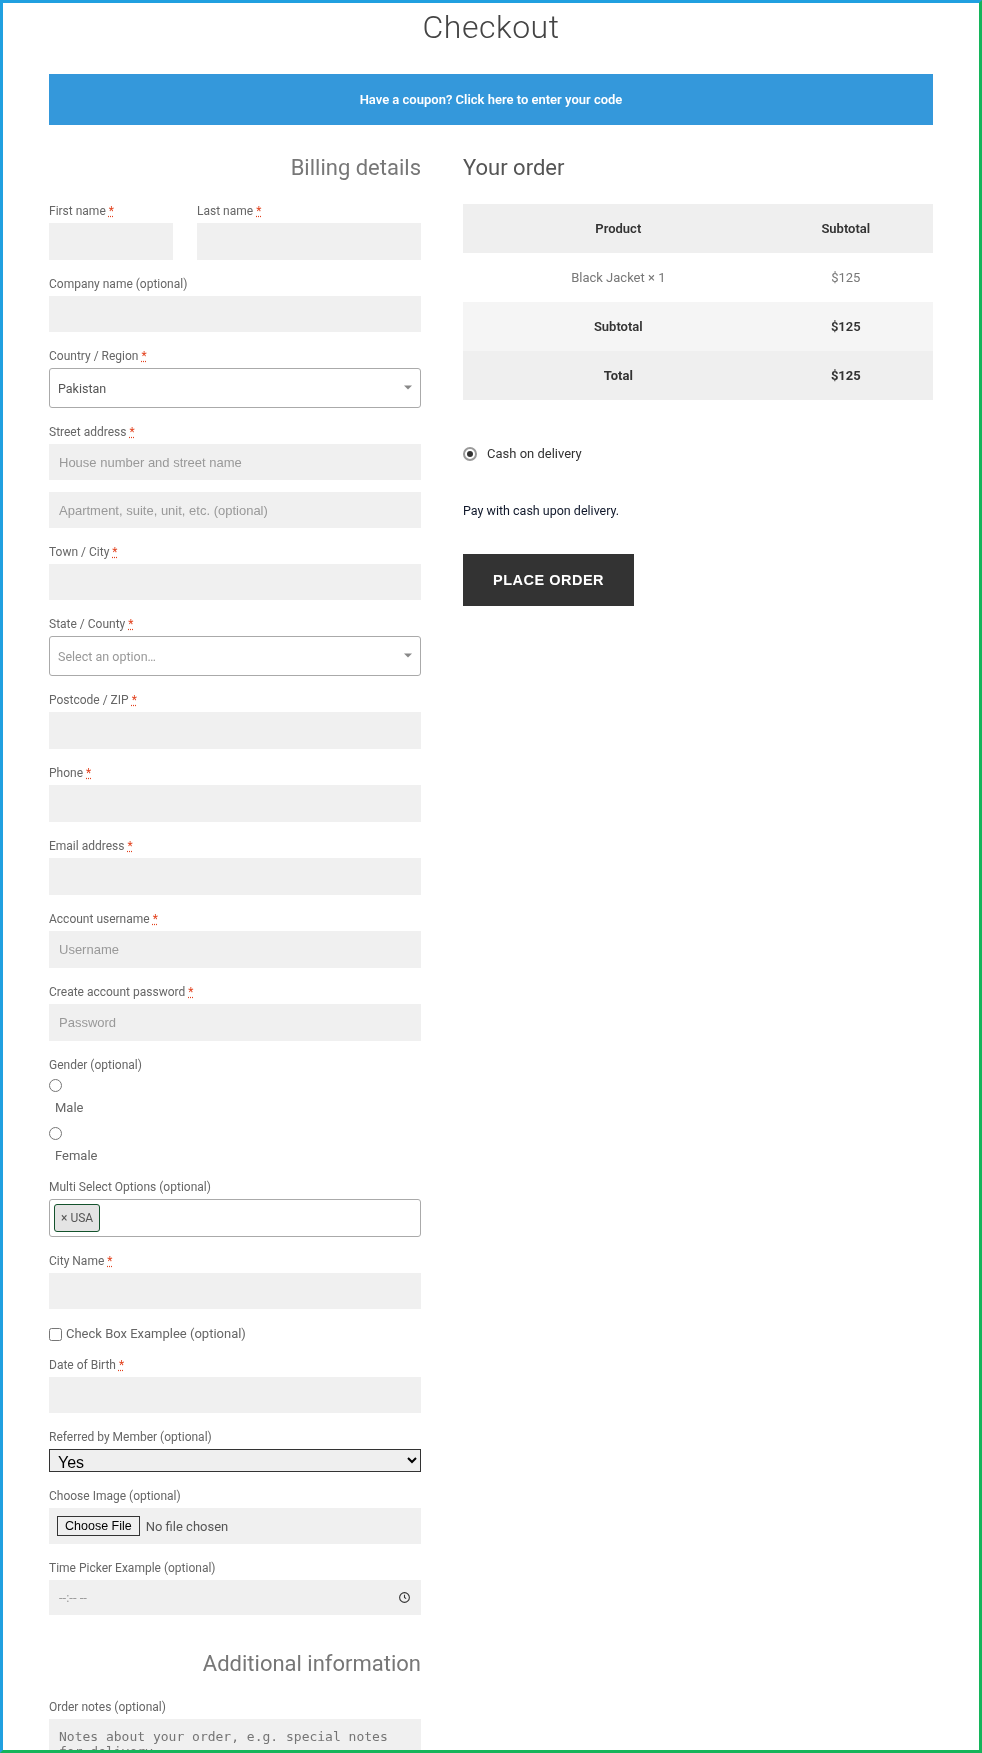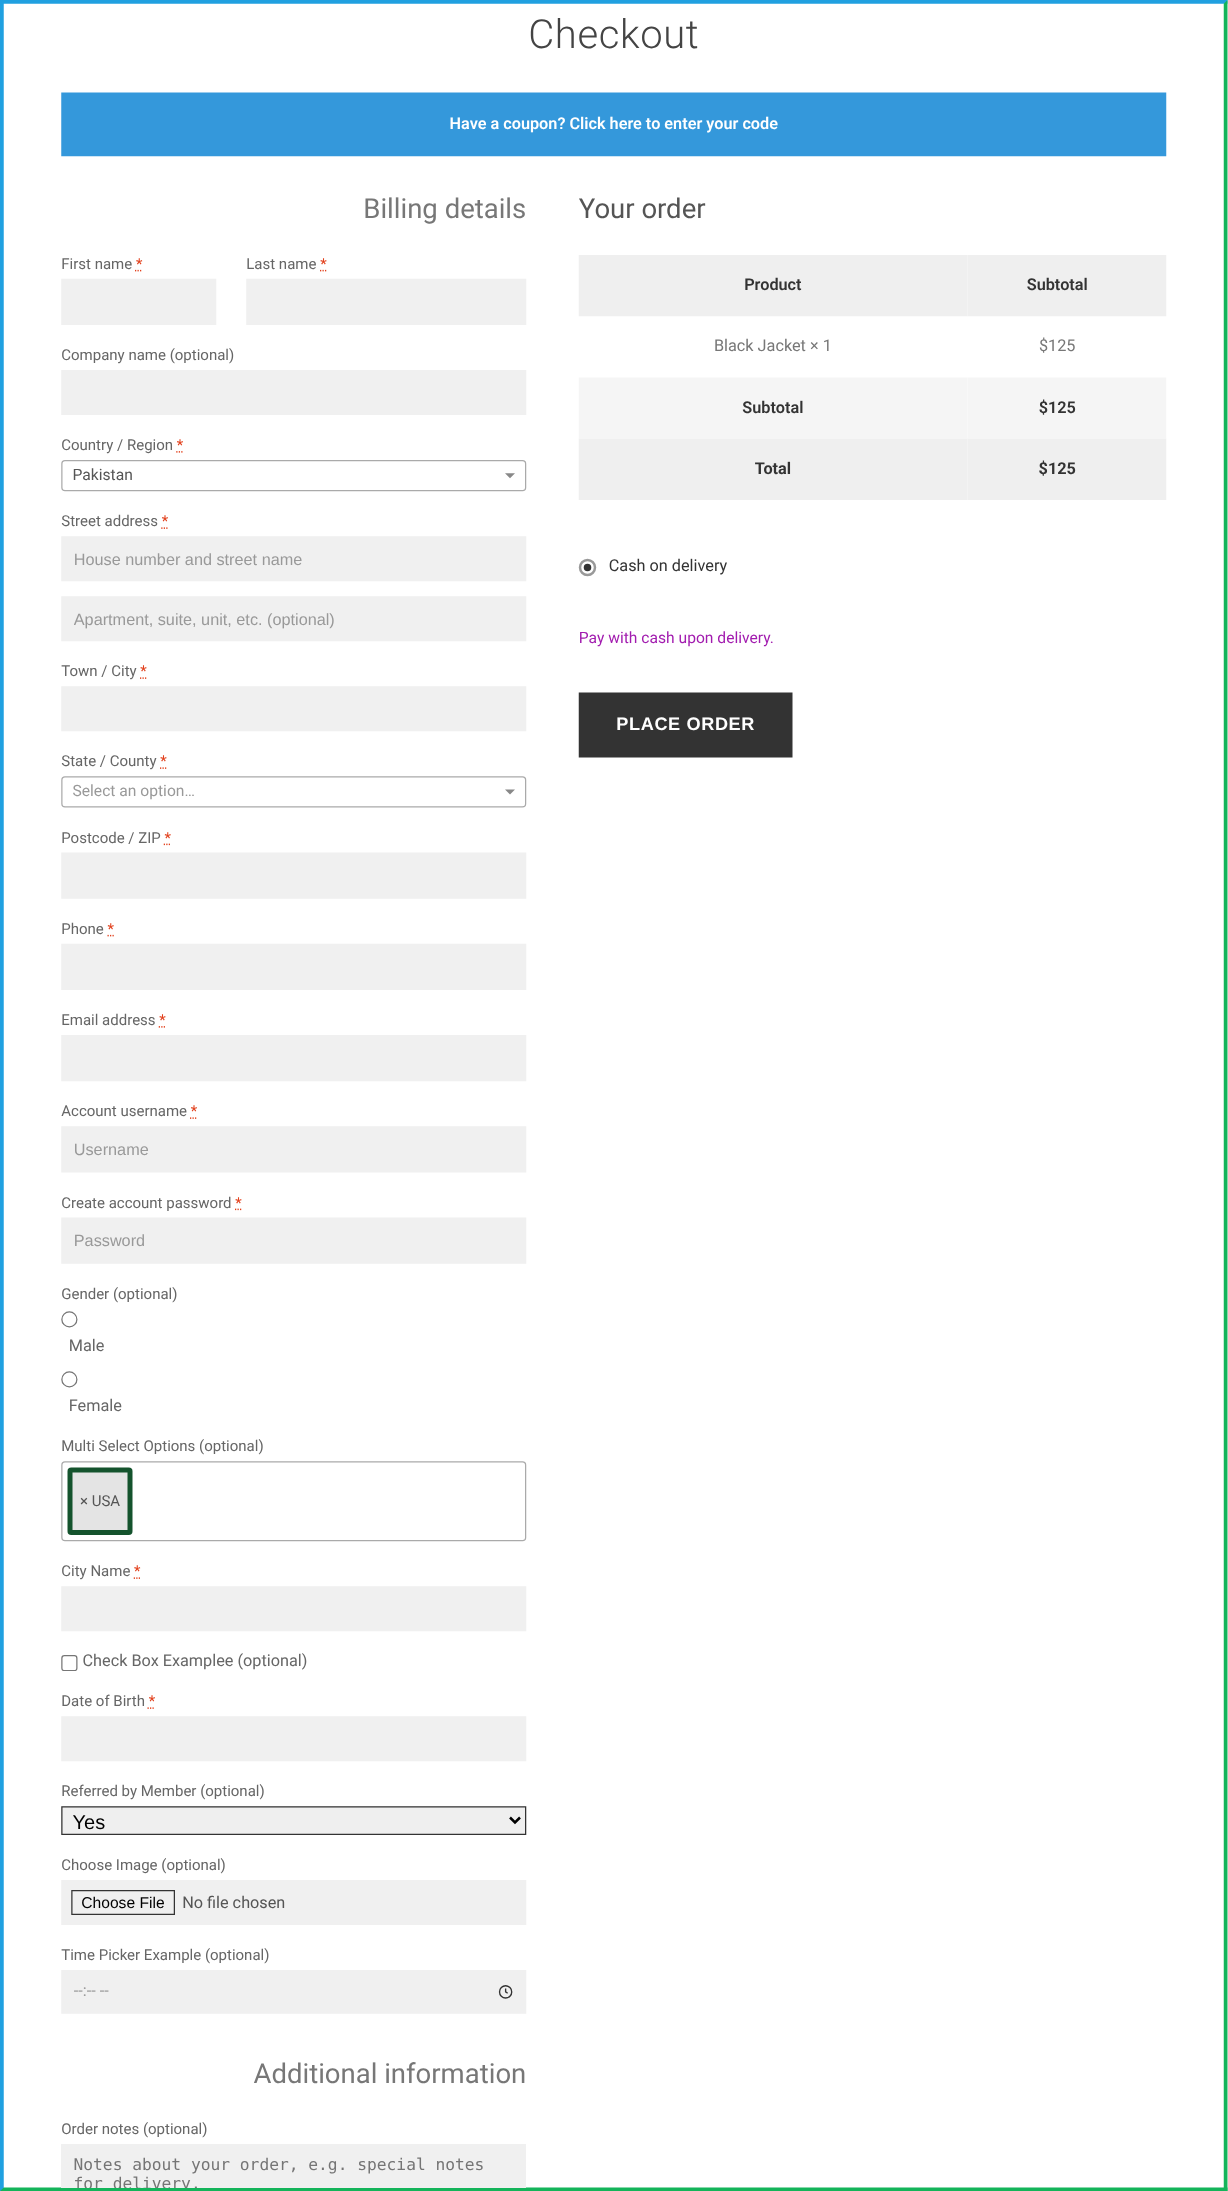--- a/index.html
+++ b/index.html
@@ -13,47 +13,47 @@
 .section-title { font-size: 22px; font-weight: 400; color: #777; margin-bottom: 24px; text-align: right; }
 .form-row { margin-bottom: 17px; }
 .form-row.two-cols { display: flex; gap: 24px; }
 .form-row.two-cols .field { flex: 0 0 124px; }
 .form-row.two-cols .field:nth-child(2) { flex: 1; }
 .label { font-size: 12px; color: #666; margin-bottom: 5px; display: block; }
 .req { color: #e2401c; text-decoration: underline dotted; }
 .input { width: 100%; background: #f0f0f0; border: none; padding: 10px 10px; font-size: 13px; color: #666; height: 37px; }
 .input.tall { height: 36px; }
 .input::placeholder { color: #999; }
-.select2 { width: 100%; border: 1px solid #aaa; border-radius: 3px; background: #fff; padding: 4px 26px 4px 8px; font-size: 12.5px; color: #555; height: 25px; position: relative; display: flex; align-items: center; }
+.select2 { width: 100%; border: 1px solid #aaa; border-radius: 3px; background: #fff; padding: 4px 26px 4px 8px; font-size: 12.5px; color: #555; height: 40px; position: relative; display: flex; align-items: center; }
 .select2::after { content: ""; position: absolute; right: 8px; top: 50%; transform: translateY(-30%); border: 4px solid transparent; border-top-color: #888; }
 .select2.placeholder { color: #999; }
 .radio-row { display: block; margin-bottom: 4px; }
 .radio-row input { margin-right: 6px; }
 .radio-label { font-size: 13px; color: #666; display: block; margin-left: 6px; margin-top: 4px; margin-bottom: 10px; }
 .multi-box { border: 1px solid #aaa; border-radius: 3px; padding: 4px; min-height: 26px; display: flex; gap: 4px; }
-.tag { background: #e4e4e4; border: 4px solid #14532d; border-radius: 3px; padding: 16px 6px; font-size: 12px; color: #555; display: inline-flex; align-items: center; gap: 3px; }
+.tag { background: #e4e4e4; border: 1px solid #14532d; border-radius: 3px; padding: 6px 6px; font-size: 12px; color: #555; display: inline-flex; align-items: center; gap: 3px; }
 .check-row { font-size: 13px; color: #666; display: flex; align-items: flex-end; gap: 4px; }
 .native-select { width: 100%; border: 1px solid #333; background: #efefef; padding: 3px 4px; font-size: 16px; height: 23px; }
 .file-row { background: #f0f0f0; padding: 8px; display: flex; align-items: center; gap: 6px; font-size: 13px; color: #555; }
 .file-btn { background: #efefef; border: 1px solid #333; padding: 2px 7px; font-size: 12.5px; cursor: pointer; }
 .time-row { background: #f0f0f0; padding: 10px 10px; display: flex; align-items: center; justify-content: space-between; font-size: 13px; color: #999; }
 .clock-icon { width: 13px; height: 13px; }
 .order-title { font-size: 22px; font-weight: 400; color: #555; margin-bottom: 24px; }
 .order-table { width: 100%; border-collapse: collapse; font-size: 13px; color: #333; }
 .order-table th, .order-table td { padding: 17px 15px; text-align: center; margin-left: 28px; }
 .order-table thead th { background: #efefef; font-weight: 600; }
 .order-table tbody td { color: #777; }
 .order-table tfoot tr:first-child td, .order-table tfoot tr:first-child th { background: #f5f5f5; font-weight: 600; }
 .order-table tfoot tr:last-child td, .order-table tfoot tr:last-child th { background: #efefef; font-weight: 700; }
 .order-table .amount { padding-left: 0; }
 .payment { margin-top: 46px; }
 .pay-row { display: flex; align-items: center; gap: 10px; font-size: 13px; color: #333; }
 .custom-radio { width: 14px; height: 14px; border-radius: 50%; border: 2px solid #999; display: inline-flex; align-items: center; justify-content: center; }
 .custom-radio::after { content: ""; width: 6px; height: 6px; border-radius: 50%; background: #333; }
-.pay-desc { font-size: 12.5px; color: #a21caf; margin-top: 42px; }
+.pay-desc { font-size: 12.5px; color: #0f172a; margin-top: 42px; }
 .place-btn { margin-top: 36px; background: #333; color: #fff; border: none; padding: 18px 30px; font-size: 14.5px; font-weight: 700; letter-spacing: 0.5px; cursor: pointer; }
 .textarea { width: 100%; background: #f0f0f0; border: none; padding: 10px; font-size: 13px; color: #888; height: 48px; resize: both; }
 </style>
 </head>
 <body>
 
 <div class="container">
   <h1 class="page-title">Checkout</h1>
 
   <div class="coupon-bar">Have a coupon? Click here to enter your code</div>

